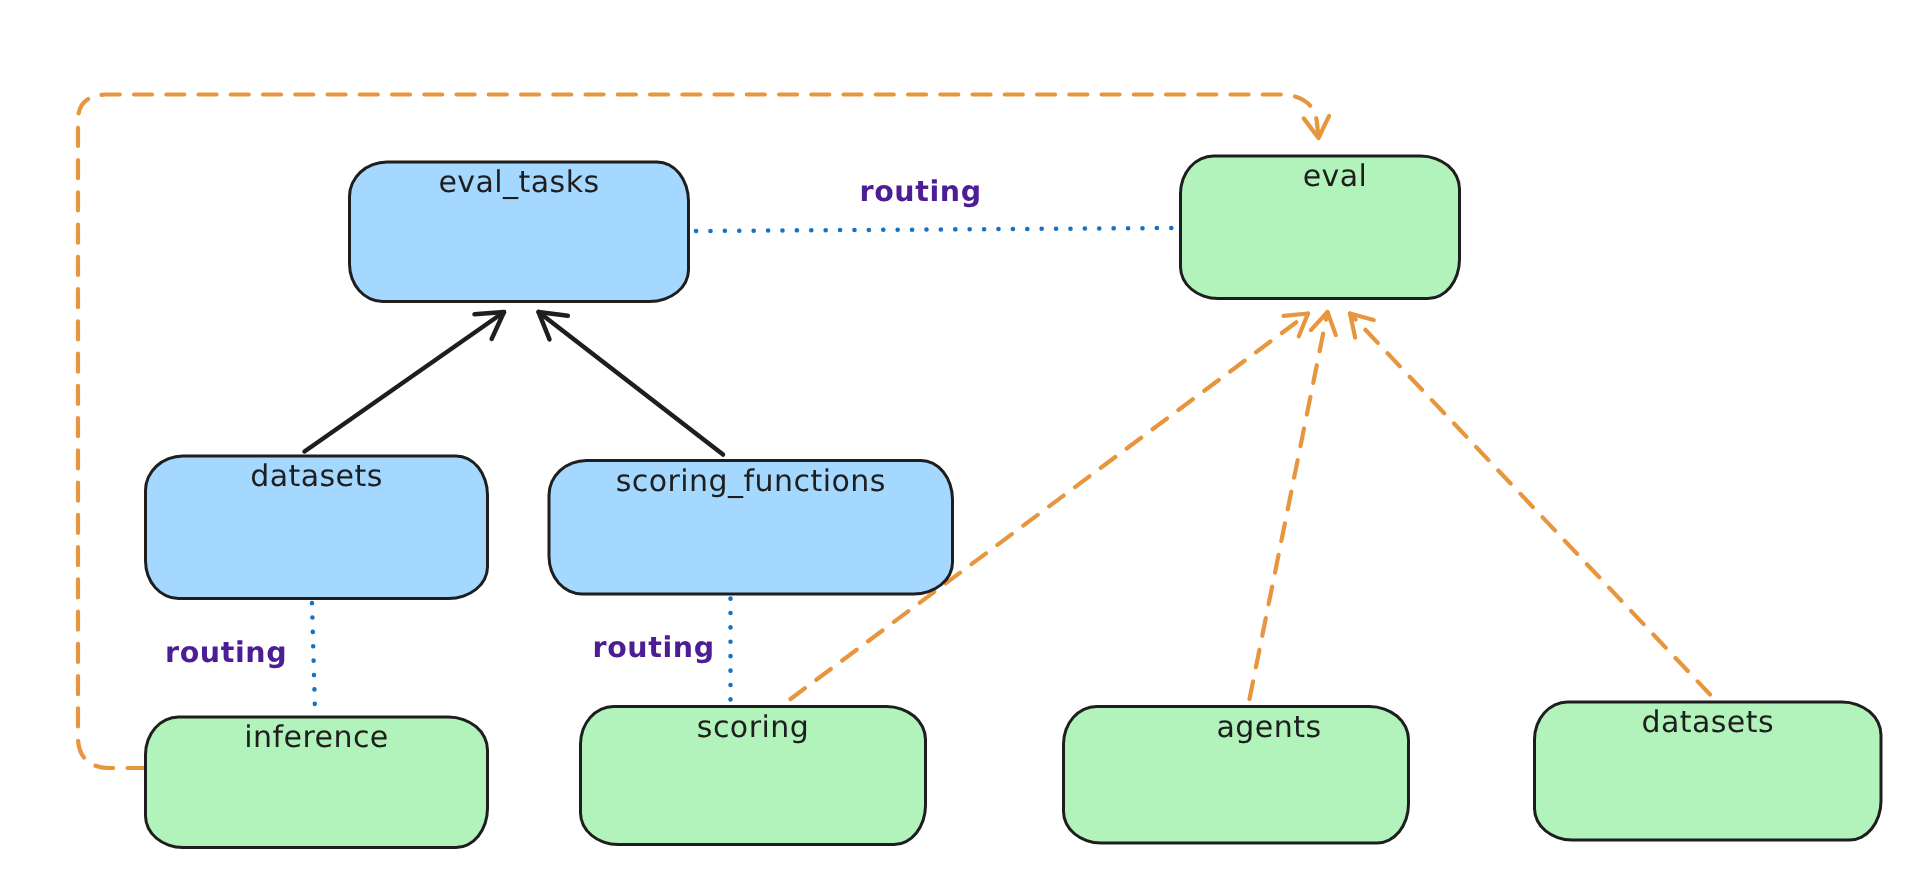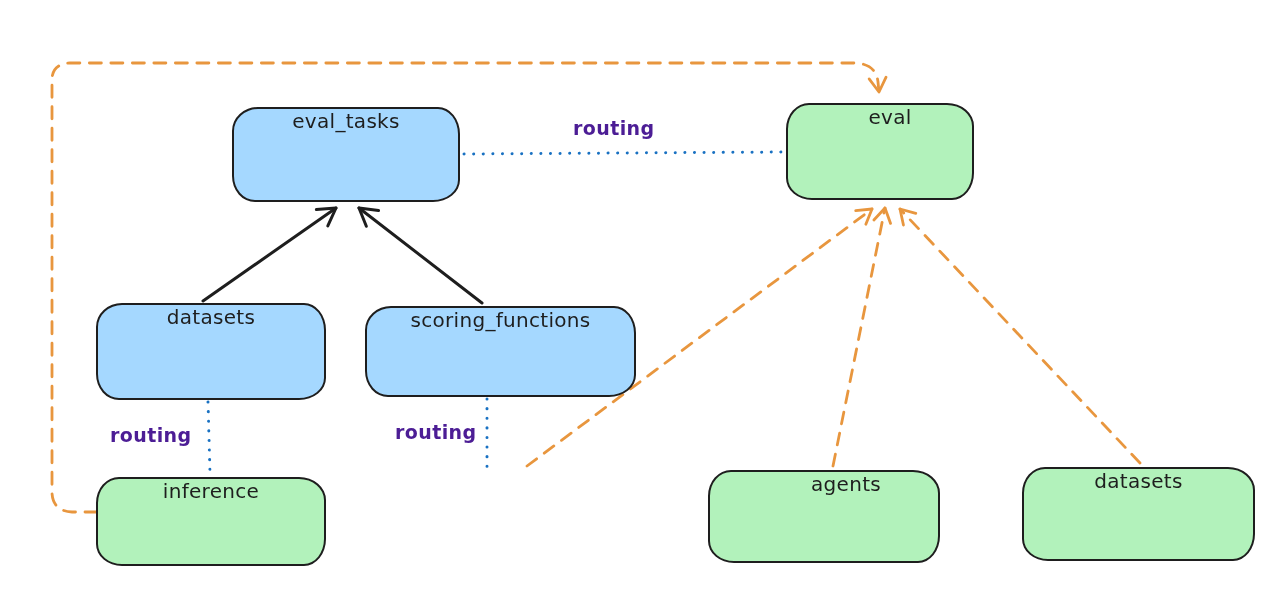--- a/index.html
+++ b/index.html
@@ -57,20 +57,23 @@
   <div class="node blue" style="left:365px;top:306px;width:271px;height:91px;">
     <span>scoring_functions</span>
   </div>
 
   <div class="node green" style="left:786px;top:103px;width:188px;height:97px;padding-left:20px;">
     <span>eval</span>
   </div>
   <div class="node green" style="left:96px;top:477px;width:230px;height:89px;">
     <span>inference</span>
   </div>
+  <div class="node green" style="left:386px;top:470px;width:232px;height:94px;">
+    <span>scoring</span>
+  </div>
   <div class="node green" style="left:708px;top:470px;width:232px;height:93px;padding-left:44px;">
     <span>agents</span>
   </div>
   <div class="node green" style="left:1022px;top:467px;width:233px;height:94px;">
     <span>datasets</span>
   </div>
 
   <div class="edge-label" style="left:573px;top:117px;width:100px;">routing</div>
   <div class="edge-label" style="left:110px;top:424px;width:90px;">routing</div>
   <div class="edge-label" style="left:395px;top:421px;width:90px;">routing</div>

